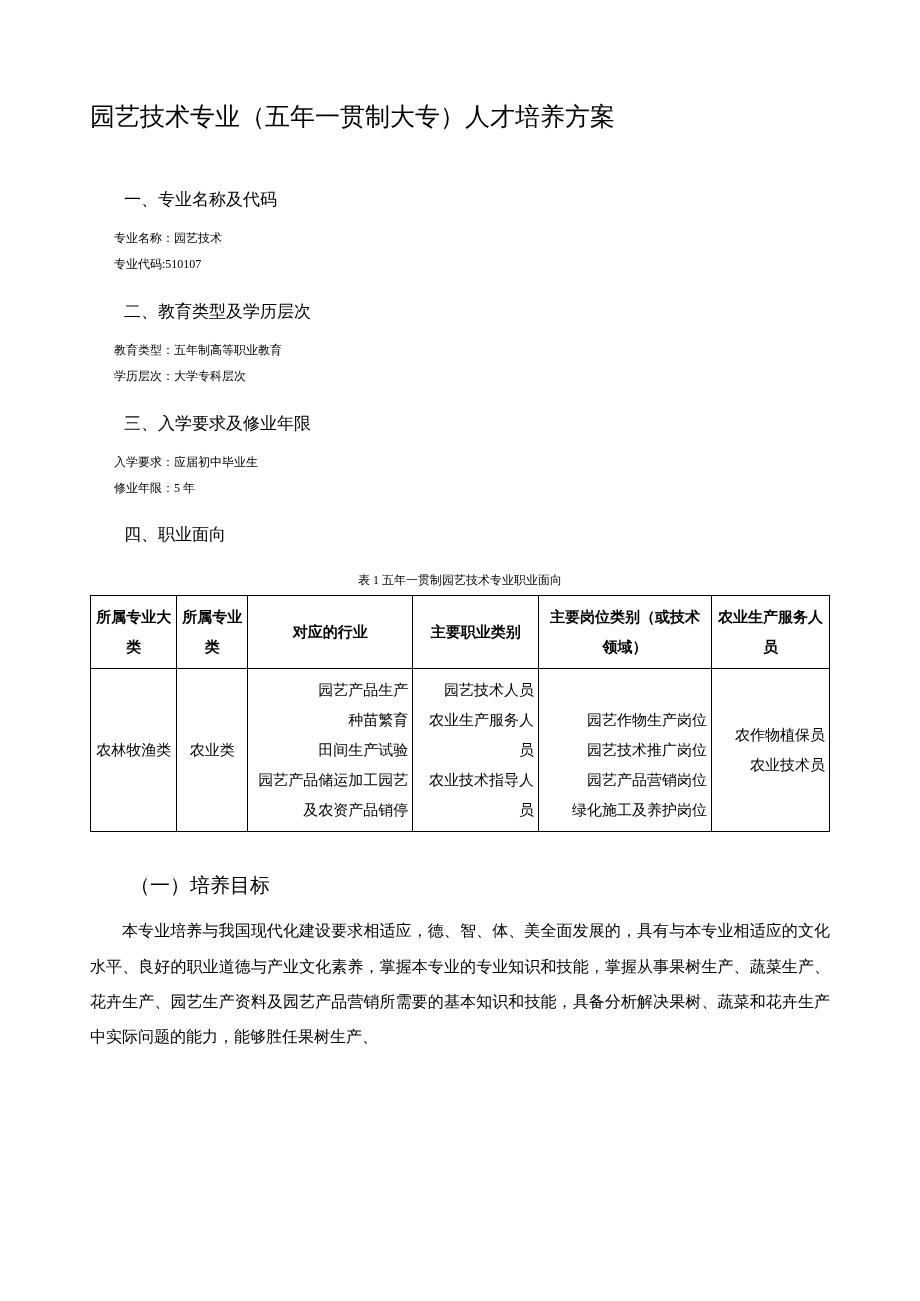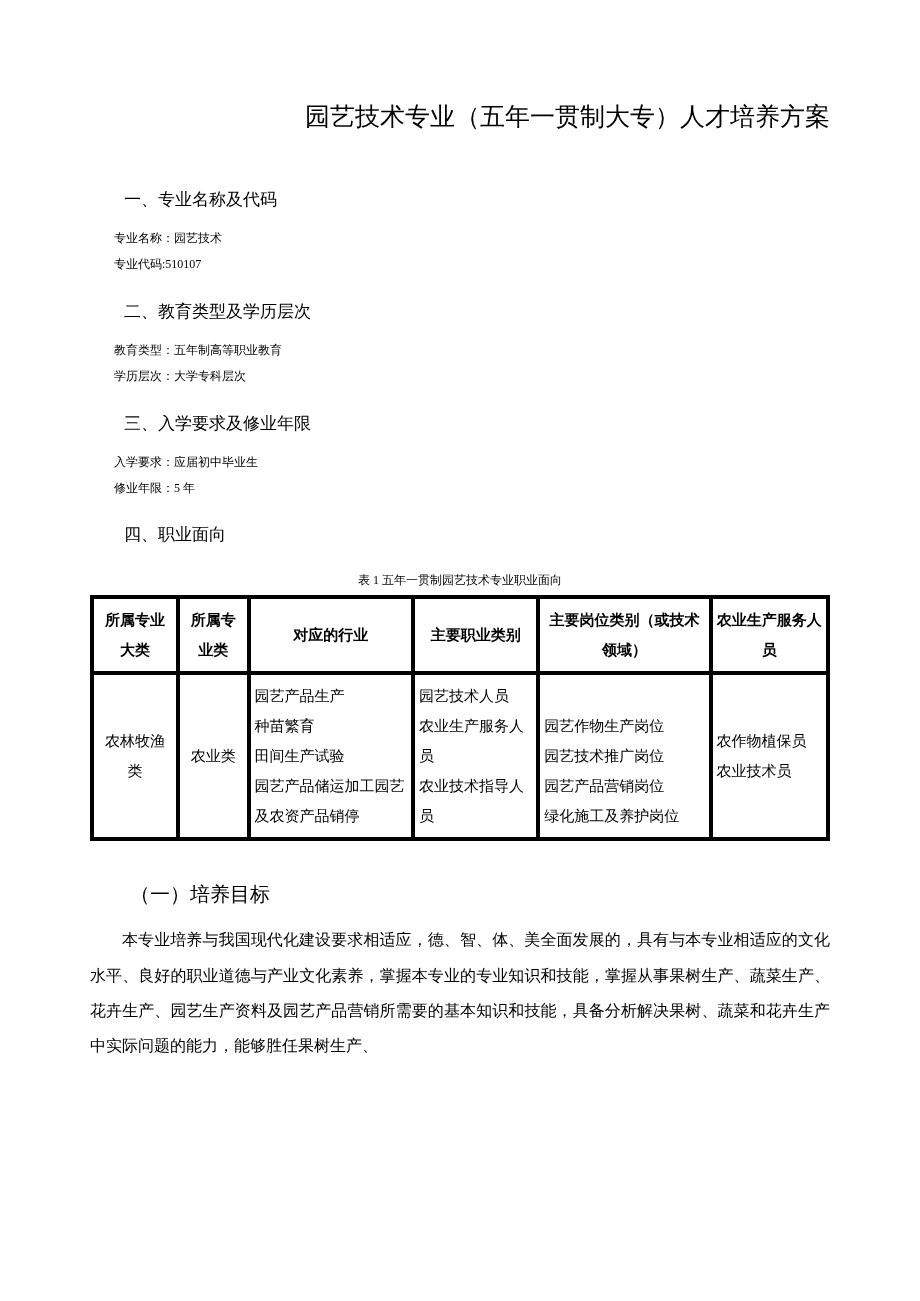--- a/index.html
+++ b/index.html
@@ -5,21 +5,21 @@
     * { box-sizing: border-box; margin: 0; padding: 0; }
     body {
       width: 920px;
       height: 1301px;
       background: #fff;
       font-family: "SimSun", "宋体", serif;
       color: #000;
       padding: 100px 90px 60px 90px;
     }
     .title {
-      text-align: right;
+      text-align: left;
       font-size: 25px;
       font-family: "SimSun", "宋体", serif;
       font-weight: normal;
       margin-bottom: 55px;
     }
     .section-heading {
       font-family: "SimHei", "黑体", sans-serif;
       font-size: 17px;
       font-weight: normal;
       margin-top: 22px;
@@ -36,27 +36,27 @@
       font-size: 12px;
       margin-top: 26px;
       margin-bottom: 6px;
     }
     table {
       border-collapse: collapse;
       width: 100%;
       font-size: 15px;
     }
     th, td {
-      border: 4px solid #000000;
+      border: 1px solid #000000;
       padding: 6px 4px;
       vertical-align: middle;
       text-align: center;
       line-height: 2.0;
     }
-    td.left-cell { text-align: left; padding-left: 4px; }
+    td.left-cell { text-align: right; padding-left: 4px; }
     .sub-heading {
       font-size: 20px;
       text-indent: 2em;
       margin-top: 40px;
       margin-bottom: 14px;
     }
     .paragraph {
       font-size: 16px;
       line-height: 2.2;
       text-indent: 2em;

